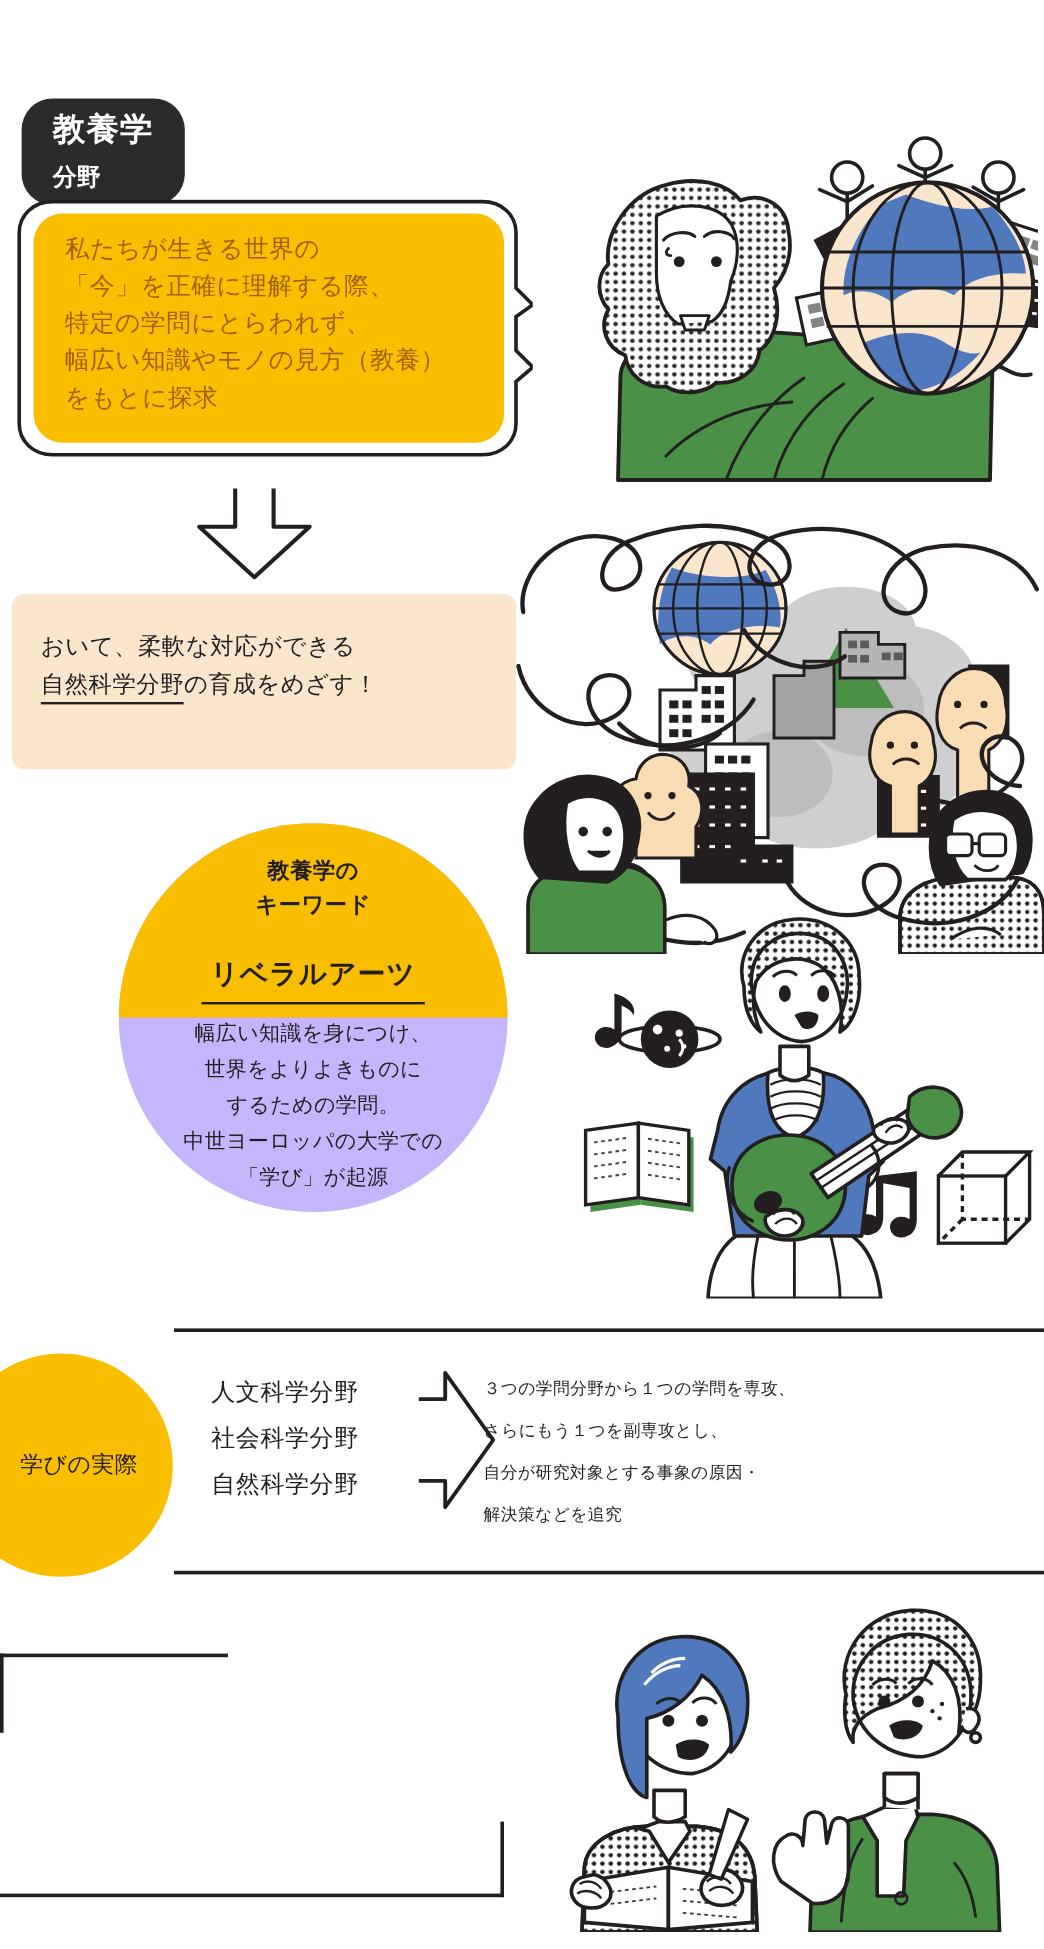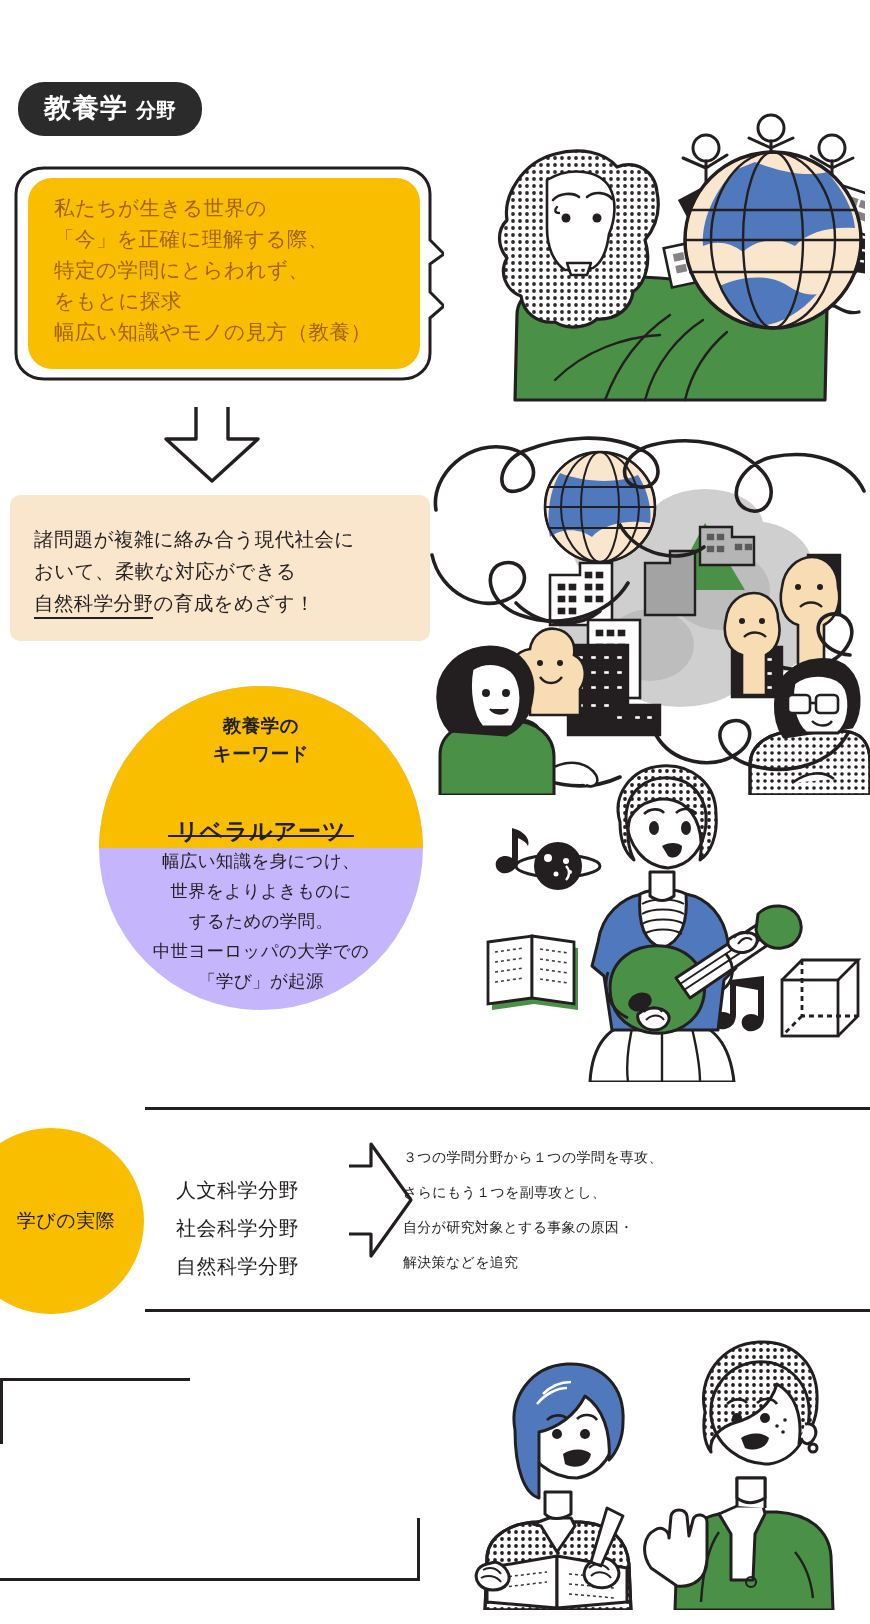--- a/index.html
+++ b/index.html
@@ -8,21 +8,21 @@
     background:#ffffff;
     font-family:"Liberation Sans","DejaVu Sans",sans-serif;
     color:#231f20;
   }
   .stage{position:absolute;inset:0;}
 
   
   .badge{
     position:absolute;left:18px;top:82px;
     background:#2b2b2b;color:#fff;border-radius:26px;
-    padding:8px 26px 10px 26px;display:flex;align-items:baseline;gap:8px;
+    padding:8px 26px 10px 26px;display:flex;align-items:baseline;gap:8px;flex-direction:column;
   }
   .badge .big{font-size:27px;font-weight:bold;letter-spacing:1px;}
   .badge .small{font-size:20px;font-weight:bold;}
 
   
   .bubble-wrap{position:absolute;left:14px;top:166px;width:420px;height:215px;}
   .bubble-svg{position:absolute;left:0;top:0;}
   .bubble-text{
     position:absolute;left:40px;top:26px;width:360px;
     font-size:20.5px;line-height:31px;letter-spacing:.5px;color:#a16207;
@@ -53,21 +53,21 @@
     position:absolute;left:0;top:0;width:100%;height:50%;
     background:#f9be00;
   }
   .circle-inner{position:absolute;inset:0;}
   .circ-title{
     position:absolute;left:0;top:26px;width:100%;text-align:center;
     font-size:18.5px;font-weight:bold;line-height:28px;letter-spacing:.5px;
   }
   .circ-key{
     position:absolute;left:0;top:110px;width:100%;text-align:center;
-    font-size:23px;font-weight:bold;letter-spacing:1px;margin-top:20px;
+    font-size:23px;font-weight:bold;letter-spacing:1px;
   }
   .circ-rule{
     position:absolute;left:50%;top:149px;transform:translateX(-50%);
     width:186px;height:2.4px;background:#231f20;
   }
   .circ-body{
     position:absolute;left:0;top:160px;width:100%;text-align:center;
     font-size:17.5px;line-height:30px;letter-spacing:.3px;
   }
 
@@ -79,21 +79,21 @@
   .lp-ellipse span{
     position:absolute;left:0;top:50%;width:100%;transform:translateY(-50%);
     text-align:center;padding-left:30px;box-sizing:border-box;
     font-size:19px;letter-spacing:.5px;
   }
   .lp-topline{position:absolute;left:145px;top:1107px;width:725px;height:2.6px;background:#231f20;}
   .lp-botline{position:absolute;left:145px;top:1309px;width:725px;height:2.6px;background:#231f20;}
 
   .lp-fields{
     position:absolute;left:176px;top:1142px;
-    font-size:20px;line-height:38px;letter-spacing:.5px;margin-top:29px;
+    font-size:20px;line-height:38px;letter-spacing:.5px;
   }
   .lp-fields div{white-space:nowrap;}
 
   .lp-arrow{position:absolute;left:345px;top:1140px;}
 
   .lp-desc{
     position:absolute;left:403px;top:1140px;width:460px;
     font-size:14px;line-height:35px;letter-spacing:.3px;
   }
   .lp-desc div{white-space:nowrap;}
@@ -257,22 +257,22 @@
       <path d="M2 28 C2 13 14 2 30 2 L388 2 C404 2 416 13 416 28
                L416 74 L430 88 L416 98 L416 126 L430 140 L416 152
                L416 187 C416 202 404 213 388 213 L30 213
                C14 213 2 202 2 187 Z" fill="#ffffff" stroke="#231f20" stroke-width="3"></path>
       <rect x="14" y="12" width="392" height="191" rx="24" fill="#f9be00"></rect>
     </svg>
     <div class="bubble-text">
       <div>私たちが生きる世界の</div>
       <div>「今」を正確に理解する際、</div>
       <div>特定の学問にとらわれず、</div>
+      <div>幅広い知識やモノの見方（教養）</div>
       <div>をもとに探求</div>
-      <div>幅広い知識やモノの見方（教養）</div>
     </div>
   </div>
 
   <div class="downarrow">
     <svg width="120" height="80" viewBox="0 0 120 80">
       <path d="M44 2 L44 34 L14 34 L60 76 L106 34 L76 34 L76 2" fill="#ffffff" stroke="#231f20" stroke-width="3.4" stroke-linejoin="round"></path>
     </svg>
   </div>
 
   <div class="ill" style="left:420px;top:415px;">
@@ -458,21 +458,20 @@
           <path d="M390 288 L396 288"></path>
         </g>
         <path d="M392 306 C398 312 408 312 412 306" fill="none" stroke-width="2.4"></path>
         <path d="M372 368 C388 356 404 356 414 364" fill="#ffffff" stroke="#231f20" stroke-width="2.6"></path>
       </g>
     </svg>
   </div>
 
   <div class="beige-box">
     <div class="beige-text">
-      <div>諸問題が複雑に絡み合う現代社会に</div>
       <div>おいて、柔軟な対応ができる</div>
       <div>
         <span class="ul-word">自然科学分野</span><span>の育成をめざす！</span>
       </div>
     </div>
   </div>
 
   <div class="circle">
     <div class="top-half"></div>
     <div class="circle-inner">

